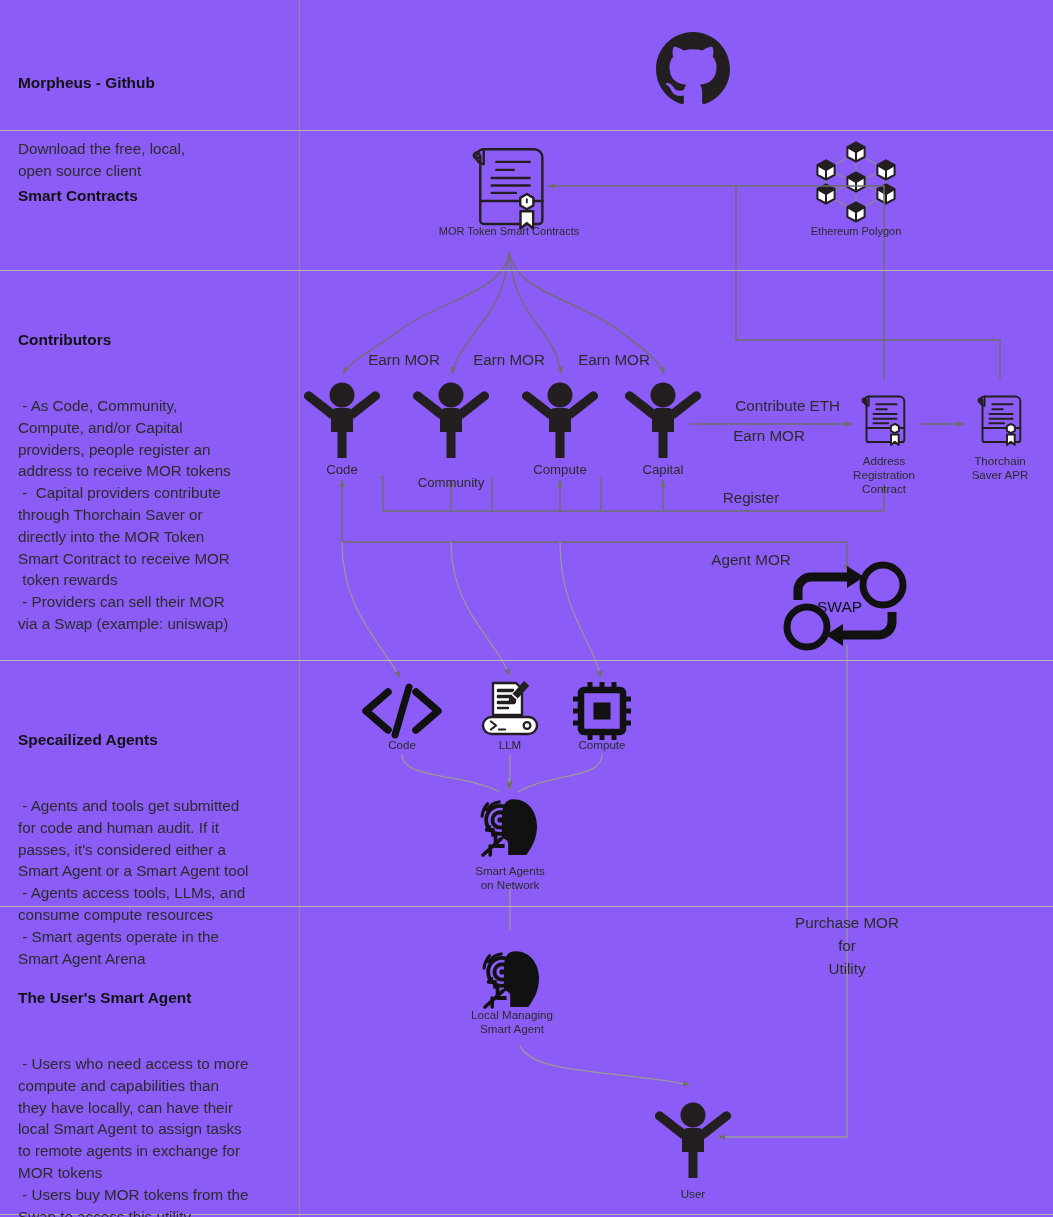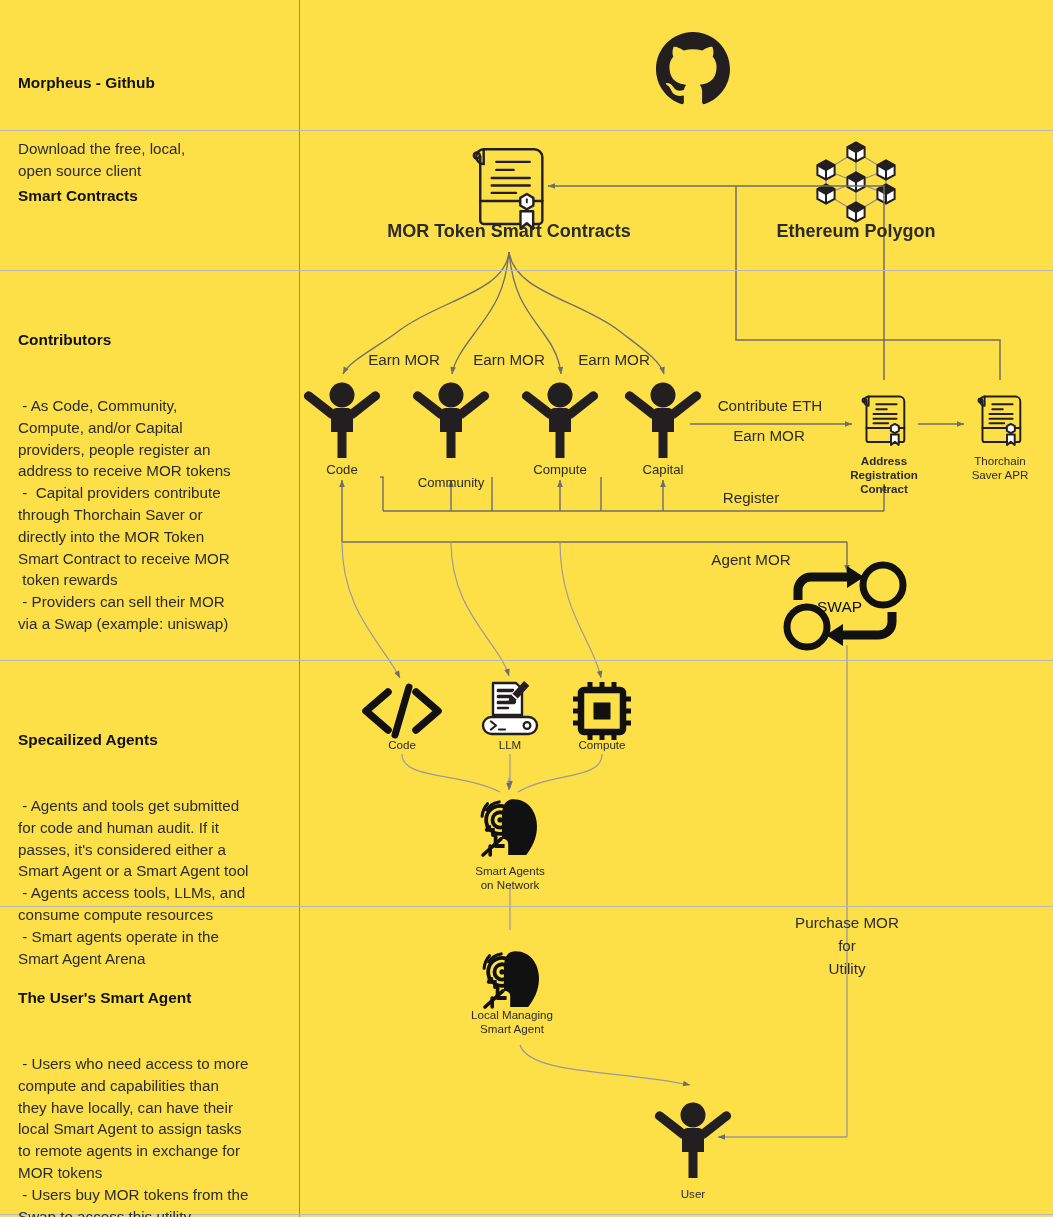--- a/index.html
+++ b/index.html
@@ -6,21 +6,21 @@
   body{
     font-family:"Liberation Sans","DejaVu Sans",sans-serif;
     color:#231f20;
     -webkit-font-smoothing:antialiased;
   }
   #page{
     position:relative;
     width:1053px;
     height:1217px;
     overflow:hidden;
-    background:#fde047;
+    background:#8b5cf6;
   }
   
   .hrule{position:absolute;left:0;width:1053px;height:1px;background:#b7b7b7;}
   .vrule{position:absolute;top:0;width:1px;height:1217px;background:#8d8d8d;}
 
   
   .desc{
     position:absolute;
     left:18px;
     width:276px;
@@ -42,21 +42,21 @@
   #diagram{position:absolute;left:0;top:0;width:1053px;height:1217px;}
 
   
   .nlabel{
     position:absolute;
     text-align:center;
     color:#2b2b2b;
     line-height:15px;
     white-space:pre;
   }
-  .lbl-big{font-size:18px;line-height:20px;font-weight:bold;}
+  .lbl-big{font-size:11px;line-height:20px;}
   .lbl-mid{font-size:13.2px;line-height:16px;}
   .lbl-sm{font-size:11.6px;line-height:14px;}
   .elabel{
     position:absolute;
     text-align:center;
     color:#2b2b2b;
     font-size:15.2px;
     line-height:21px;
     white-space:pre;
   }
@@ -436,21 +436,21 @@
 
   <div class="nlabel lbl-big" style="left:359px;top:221px;width:300px;">MOR Token Smart Contracts</div>
 
   <div class="nlabel lbl-big" style="left:736px;top:221px;width:240px;">Ethereum Polygon</div>
 
   <div class="nlabel lbl-mid" style="left:292px;top:462px;width:100px;">Code</div>
   <div class="nlabel lbl-mid" style="left:398px;top:462px;width:106px;margin-top:13px;">Community</div>
   <div class="nlabel lbl-mid" style="left:510px;top:462px;width:100px;">Compute</div>
   <div class="nlabel lbl-mid" style="left:613px;top:462px;width:100px;">Capital</div>
 
-  <div class="nlabel lbl-sm" style="left:829px;top:454px;width:110px;font-weight:bold;">Address
+  <div class="nlabel lbl-sm" style="left:829px;top:454px;width:110px;">Address
 Registration
 Contract</div>
   <div class="nlabel lbl-sm" style="left:945px;top:454px;width:110px;">Thorchain
 Saver APR</div>
 
   <div class="nlabel lbl-sm" style="left:352px;top:738px;width:100px;">Code</div>
   <div class="nlabel lbl-sm" style="left:460px;top:738px;width:100px;">LLM</div>
   <div class="nlabel lbl-sm" style="left:552px;top:738px;width:100px;">Compute</div>
 
   <div class="nlabel lbl-sm" style="left:440px;top:864px;width:140px;">Smart Agents
@@ -458,21 +458,21 @@
 
   <div class="nlabel lbl-sm" style="left:442px;top:1008px;width:140px;">Local Managing
 Smart Agent</div>
 
   <div class="nlabel lbl-sm" style="left:643px;top:1187px;width:100px;">User</div>
 
   <div class="elabel" style="left:343px;top:349px;width:122px;">Earn MOR</div>
   <div class="elabel" style="left:448px;top:349px;width:122px;">Earn MOR</div>
   <div class="elabel" style="left:553px;top:349px;width:122px;">Earn MOR</div>
 
-  <div class="elabel" style="left:700px;top:395px;width:140px;">Contribute ETH</div>
+  <div class="elabel" style="left:700px;top:395px;width:140px;text-align:right;">Contribute ETH</div>
   <div class="elabel" style="left:705px;top:425px;width:128px;">Earn MOR</div>
 
   <div class="elabel" style="left:691px;top:487px;width:120px;">Register</div>
 
   <div class="elabel" style="left:693px;top:549px;width:116px;">Agent MOR</div>
 
   <div class="swaptext" style="left:817px;top:598px;">SWAP</div>
 
   <div class="elabel" style="left:760px;top:911px;width:174px;line-height:23px;">Purchase MOR
 for

